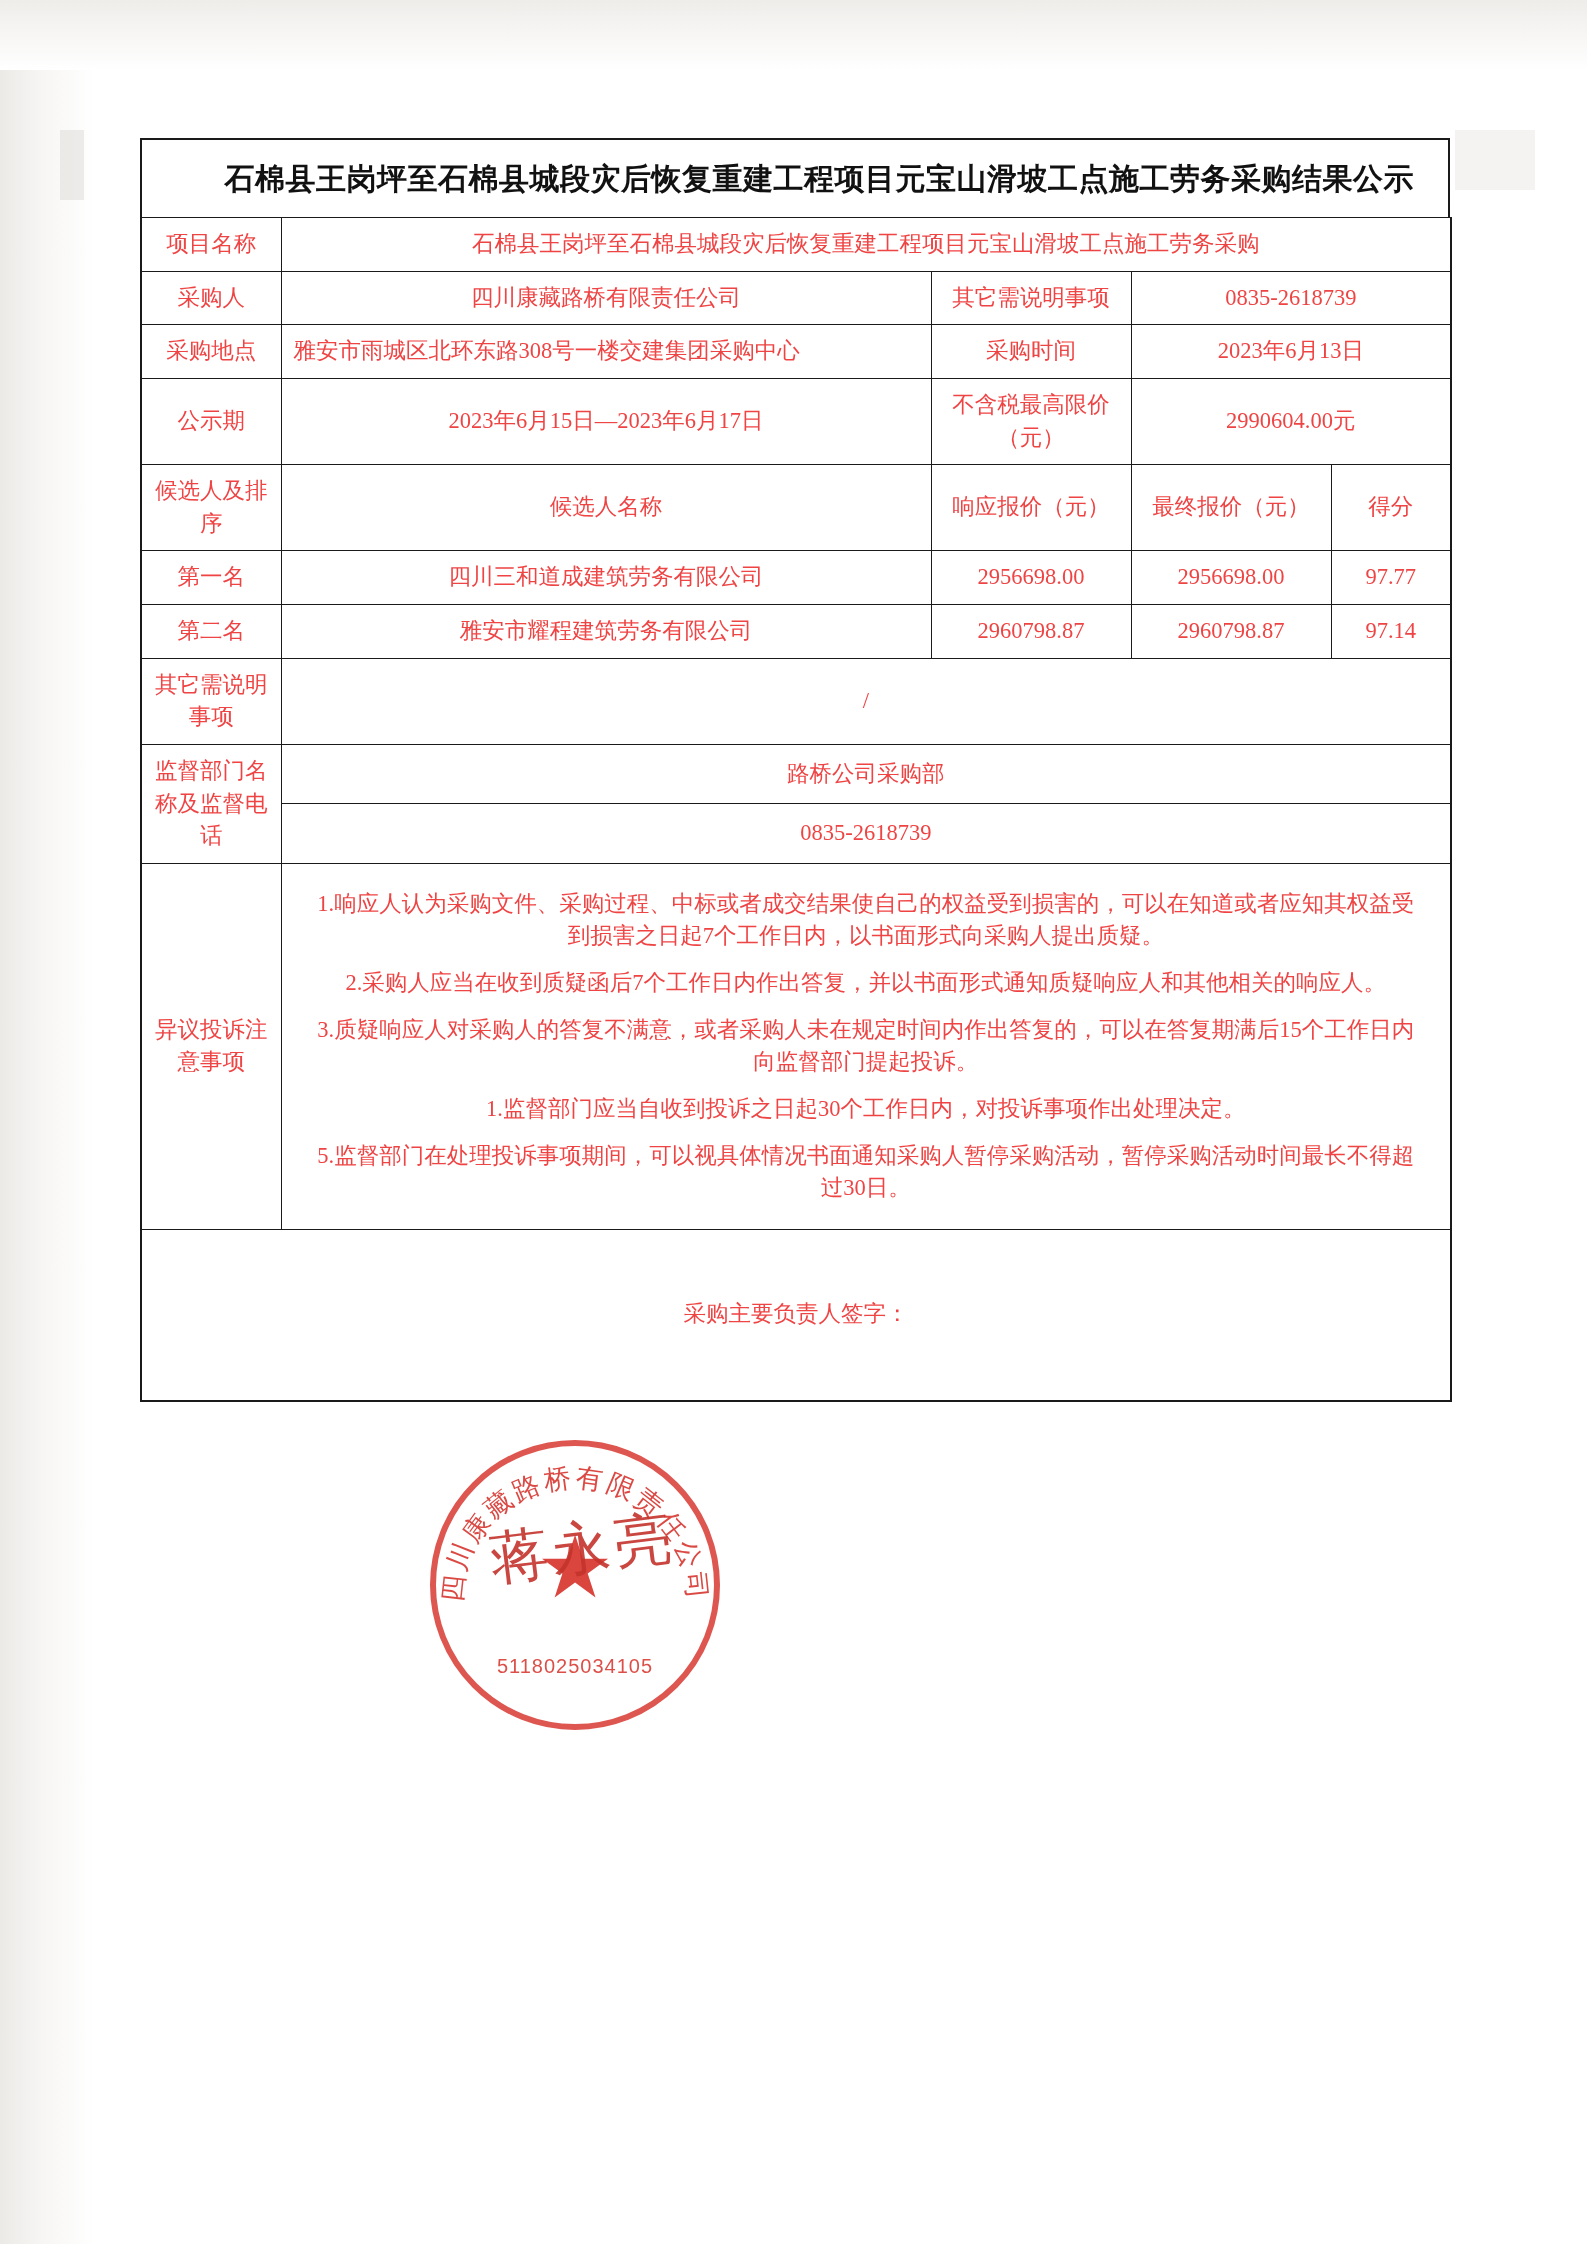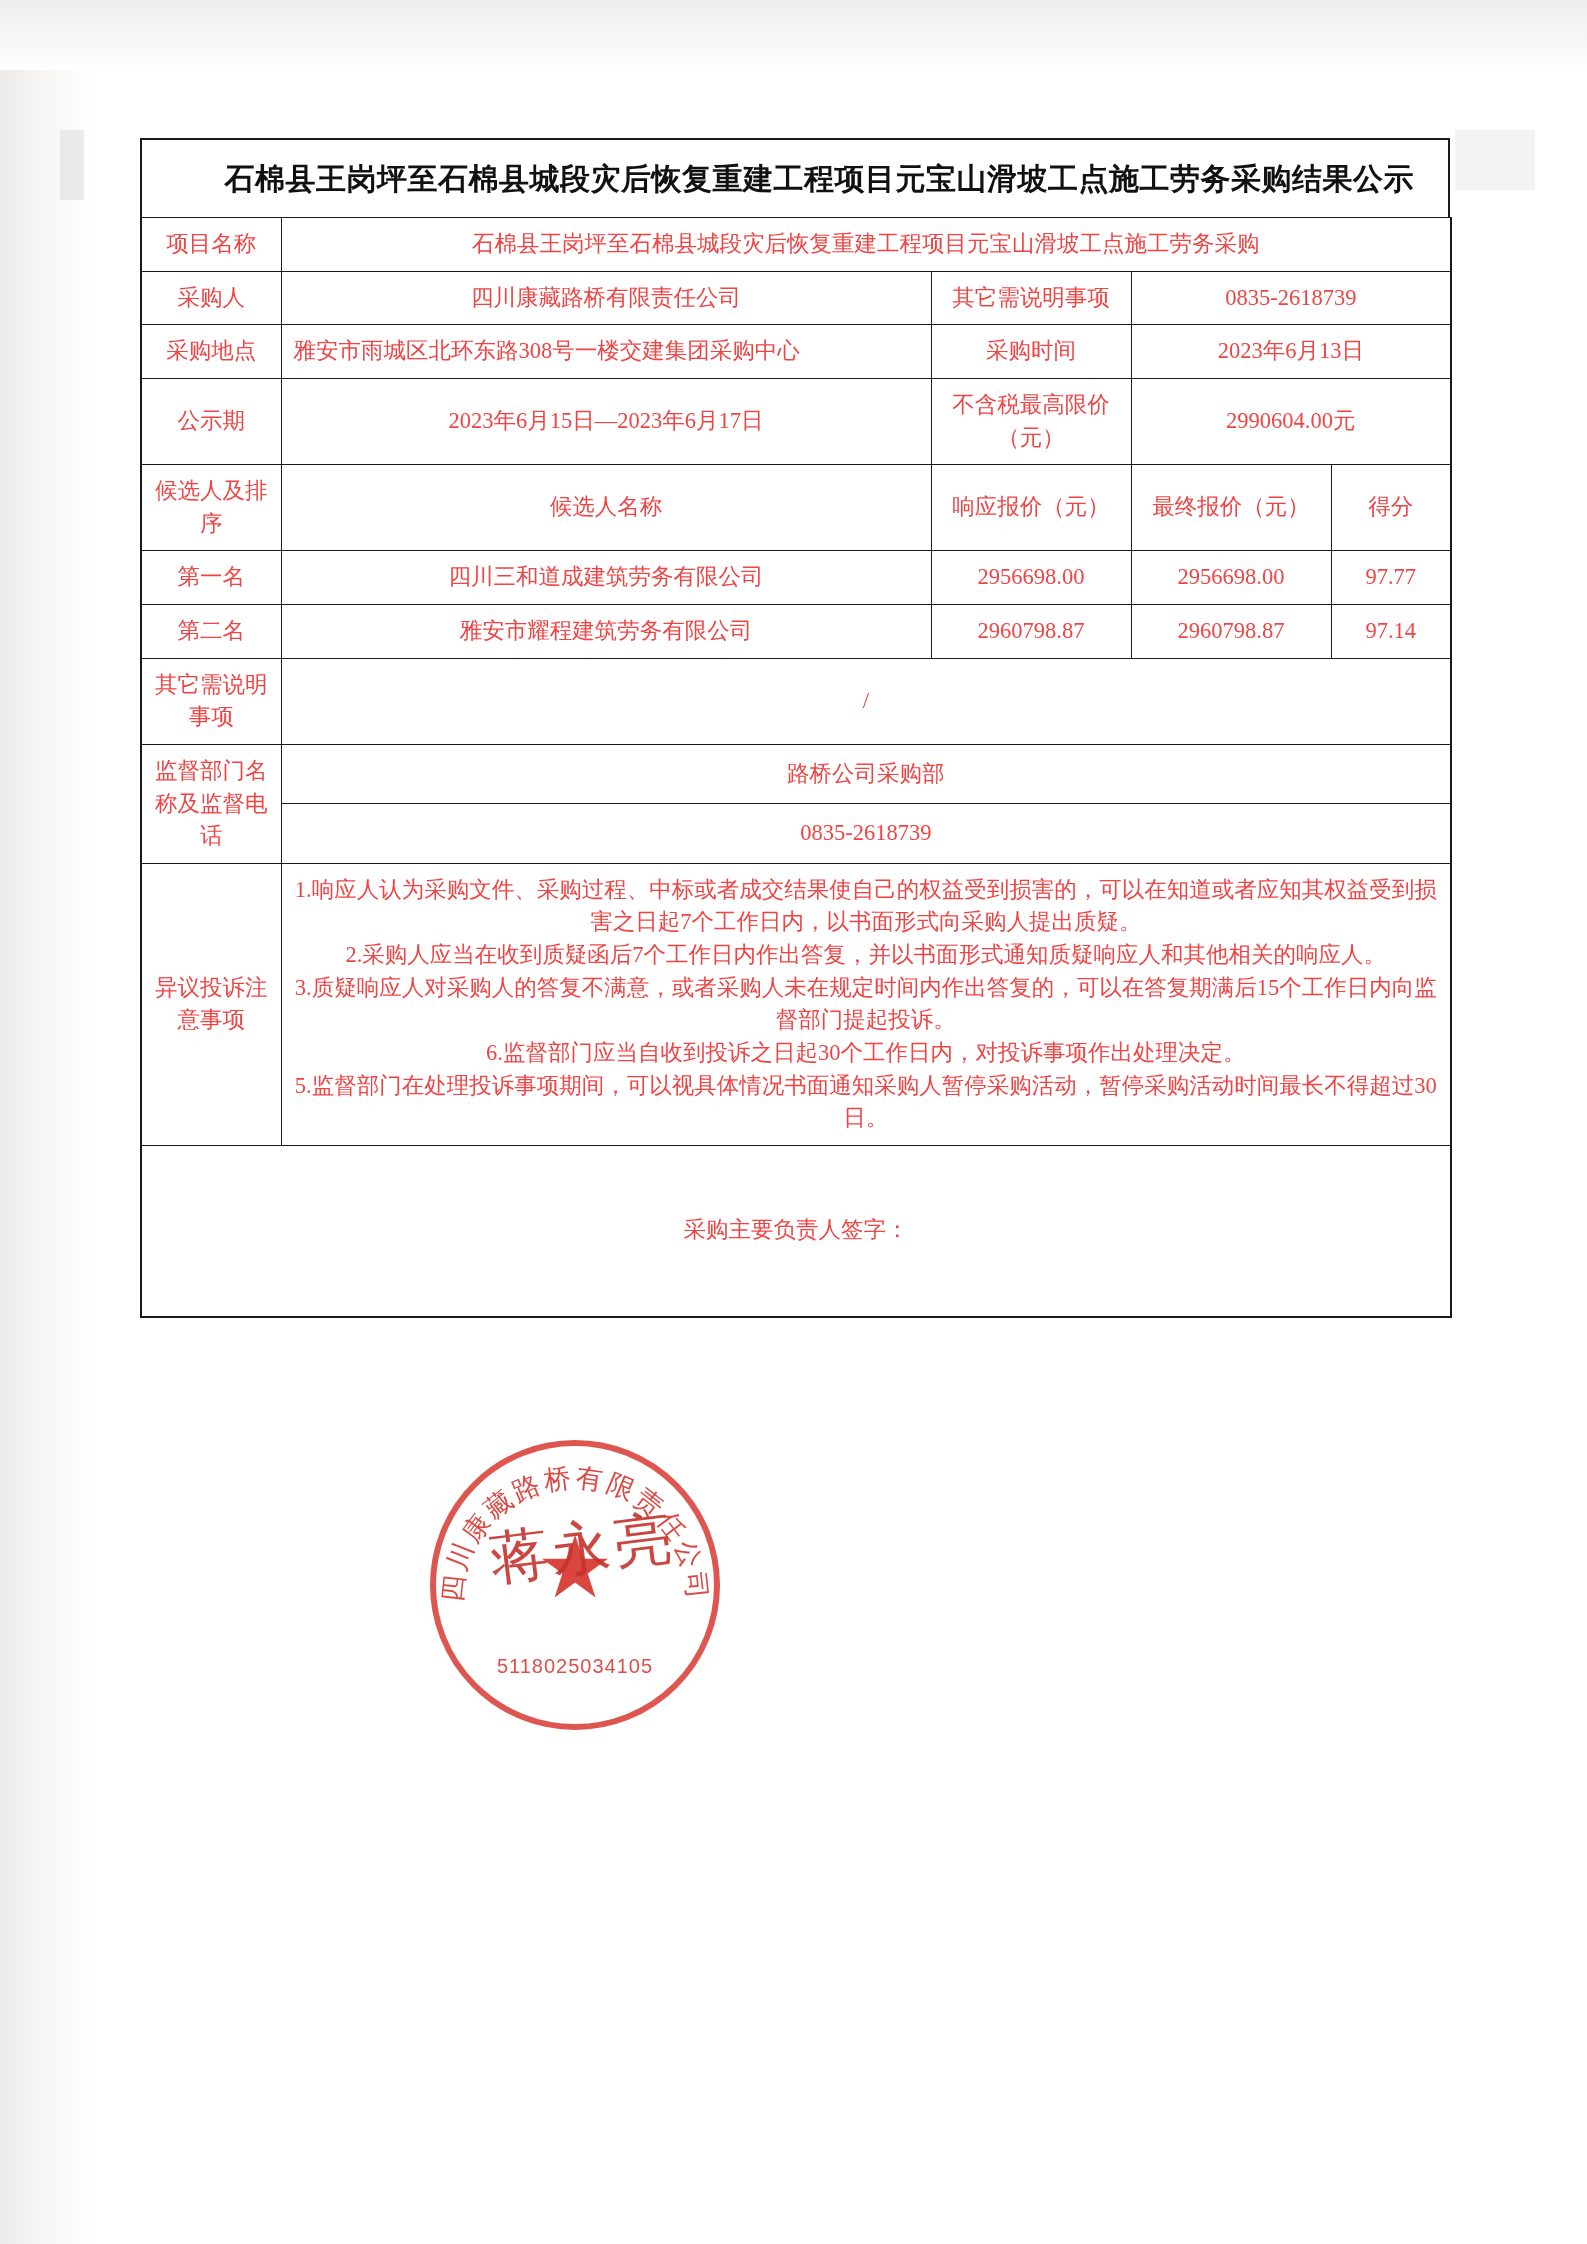--- a/index.html
+++ b/index.html
@@ -88,21 +88,21 @@
   .pad-l { padding-left: 22px; }
 
   .cell-two-line { line-height: 1.35; }
 
   .notes {
     text-align: left;
     line-height: 1.62;
     font-size: 22.5px;
     padding: 14px 18px 14px 20px;
   }
-  .notes p { margin: 0; }
+  .notes p { margin: 14px; }
 
   .sign-row td {
     height: 150px;
   }
   .sign-label {
     font-size: 23px;
     padding-left: 28px;
   }
 
   
@@ -257,21 +257,21 @@
       <tr>
         <td class="c outer-r" colspan="5">0835-2618739</td>
       </tr>
 
       <tr>
         <td class="lbl outer-l cell-two-line">异议投诉注意事项</td>
         <td class="notes outer-r" colspan="5">
           <p>1.响应人认为采购文件、采购过程、中标或者成交结果使自己的权益受到损害的，可以在知道或者应知其权益受到损害之日起7个工作日内，以书面形式向采购人提出质疑。</p>
           <p>2.采购人应当在收到质疑函后7个工作日内作出答复，并以书面形式通知质疑响应人和其他相关的响应人。</p>
           <p>3.质疑响应人对采购人的答复不满意，或者采购人未在规定时间内作出答复的，可以在答复期满后15个工作日内向监督部门提起投诉。</p>
-          <p>6.监督部门应当自收到投诉之日起30个工作日内，对投诉事项作出处理决定。</p>
+          <p>1.监督部门应当自收到投诉之日起30个工作日内，对投诉事项作出处理决定。</p>
           <p>5.监督部门在处理投诉事项期间，可以视具体情况书面通知采购人暂停采购活动，暂停采购活动时间最长不得超过30日。</p>
         </td>
       </tr>
 
       <tr class="sign-row">
         <td class="l sign-label outer-l outer-r" colspan="6">采购主要负责人签字：</td>
       </tr>
     </tbody>
       </table>
   </div>

